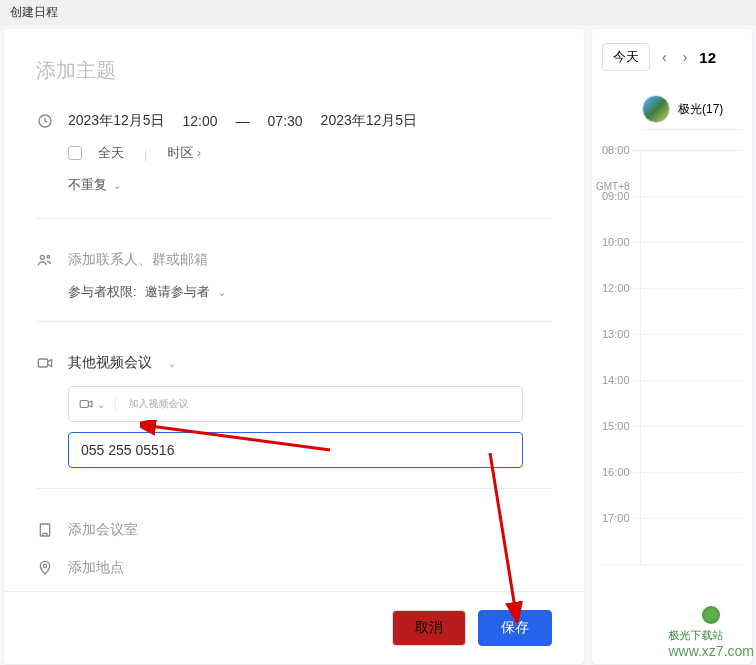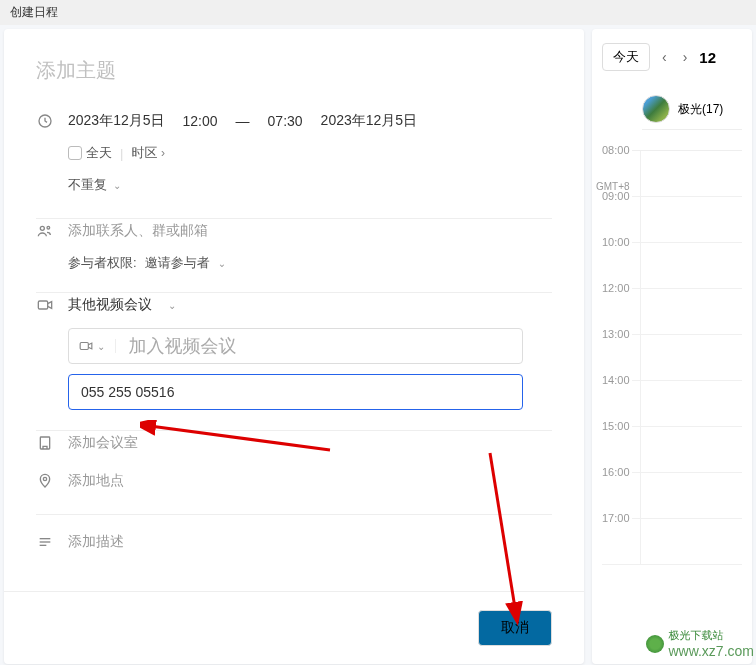--- a/index.html
+++ b/index.html
@@ -5,50 +5,50 @@
 * { margin: 0; padding: 0; box-sizing: border-box; }
 body { font-family: "Microsoft YaHei", "PingFang SC", sans-serif; background: #f5f7fa; width: 756px; height: 665px; overflow: hidden; position: relative; }
 .page-title { font-size: 12px; color: #333; padding: 4px 10px; background: #f0f0f0; }
 .container { display: flex; height: calc(100% - 22px); gap: 8px; padding: 4px; }
 .left-panel { flex: 1; background: #fff; border-radius: 4px; box-shadow: 0 1px 3px rgba(0,0,0,0.08); display: flex; flex-direction: column; position: relative; }
 .form-body { flex: 1; padding: 28px 32px 0 32px; overflow-y: auto; }
 .title-input { font-size: 20px; color: #c0c0c0; margin-bottom: 28px; cursor: text; }
 .row { display: flex; align-items: center; gap: 14px; color: #333; font-size: 14px; margin-bottom: 14px; }
 .row-icon { width: 18px; min-width: 18px; color: #888; display: flex; justify-content: center; }
 .date-line { font-size: 14px; color: #333; display: flex; align-items: center; gap: 18px; }
-.allday-line { display: flex; align-items: center; gap: 4px; margin-left: 32px; margin-bottom: 14px; font-size: 13px; color: #555; }
+.allday-line { display: flex; align-items: center; gap: 16px; margin-left: 32px; margin-bottom: 14px; font-size: 13px; color: #555; }
 .checkbox { width: 14px; height: 14px; border: 1.5px solid #bbb; border-radius: 3px; display: inline-block; }
 .sep { color: #ddd; margin: 0 4px; }
 .link-arrow { color: #888; font-size: 12px; }
 .repeat-line { margin-left: 32px; font-size: 13px; color: #555; display: flex; align-items: center; gap: 6px; margin-bottom: 24px; }
 .chev { font-size: 10px; color: #999; }
-.section { border-top: 1px solid #eee; padding-top: 3px; margin-bottom: 20px; }
+.section { border-top: 1px solid #eee; padding-top: 32px; margin-bottom: 20px; }
 .gray-text { color: #999; font-size: 14px; }
 .perm-line { margin-left: 32px; font-size: 13px; color: #555; display: flex; align-items: center; gap: 8px; margin-top: 12px; }
 .meeting-input-box { margin-left: 32px; margin-top: 14px; border: 1px solid #ddd; border-radius: 4px; display: flex; align-items: center; height: 36px; width: 455px; }
 .meeting-left { border-right: 1px solid #eee; padding: 0 10px; display: flex; align-items: center; gap: 4px; color: #888; }
-.meeting-placeholder { color: #aaa; padding-left: 12px; font-size: 18px; }
+.meeting-placeholder { color: #aaa; padding-left: 12px; font-size: 10px; }
 .meeting-code-box { margin-left: 32px; margin-top: 10px; border: 1.5px solid #2563eb; border-radius: 4px; height: 36px; width: 455px; display: flex; align-items: center; padding-left: 12px; font-size: 14px; color: #333; }
 .footer { border-top: 1px solid #eee; padding: 18px 32px; display: flex; justify-content: flex-end; gap: 12px; }
-.btn { padding: 8px 22px; border-radius: 4px; font-size: 14px; cursor: pointer; border: 1px solid #ddd; background: #0369a1; }
+.btn { padding: 8px 22px; border-radius: 4px; font-size: 14px; cursor: pointer; border: 1px solid #ddd; background: #b91c1c; }
 .btn-primary { background: #2563eb; color: #fff; border-color: #2563eb; }
 .right-panel { width: 160px; background: #fff; border-radius: 4px; box-shadow: 0 1px 3px rgba(0,0,0,0.08); padding: 14px 10px 0 10px; position: relative; overflow: hidden; }
 .right-header { display: flex; align-items: center; gap: 8px; margin-bottom: 18px; }
 .today-btn { border: 1px solid #ddd; border-radius: 4px; padding: 4px 10px; font-size: 13px; }
 .nav-arrow { color: #666; font-size: 14px; cursor: pointer; padding: 2px 4px; }
 .month-cut { font-size: 15px; font-weight: 600; }
 .avatar-row { display: flex; align-items: center; gap: 8px; padding: 6px 0; border-bottom: 1px solid #eee; margin-left: 40px; }
 .avatar { width: 28px; height: 28px; border-radius: 50%; background: linear-gradient(135deg, #4a9ed4 20%, #3e7c3e 50%, #8ab04a 80%); border: 1px solid #ddd; }
 .avatar-name { font-size: 12px; }
 .gmt-label { font-size: 10px; color: #999; position: absolute; left: 4px; top: 152px; }
 .time-grid { margin-top: 20px; border-top: 1px solid #eee; }
 .time-slot { height: 46px; border-bottom: 1px solid #f0f0f0; position: relative; font-size: 11px; color: #999; }
 .time-label { position: absolute; left: -2px; top: -7px; background: #fff; padding: 0 2px; }
 .time-col-divider { position: absolute; left: 38px; top: 0; bottom: 0; border-left: 1px solid #f0f0f0; }
-.watermark { position: absolute; right: 2px; bottom: 6px; display: flex; align-items: center; gap: 4px; font-size: 11px; }
+.watermark { position: absolute; right: 2px; bottom: 6px; display: flex; align-items: center; gap: 4px; font-size: 11px; flex-direction: column; }
 .watermark-logo { width: 18px; height: 18px; border-radius: 50%; background: radial-gradient(circle, #5eb04a 40%, #2e7d32 100%); position: relative; }
 .wm-line1 { color: #3a8a3a; font-size: 11px; }
 .wm-line2 { color: #5a9a5a; font-size: 14px; }
 .arrow-svg { position: absolute; pointer-events: none; z-index: 50; }
 svg { display: block; }
 </style>
 </head>
 <body>
 
 <div class="page-title">创建日程</div>
@@ -165,20 +165,21 @@
                 <line x1="4" y1="17" x2="14" y2="17"></line>
               </svg>
           </span>
           <span class="gray-text">添加描述</span>
         </div>
       </div>
 
     </div>
     <div class="footer">
       <button class="btn">取消</button>
+      <button class="btn btn-primary">保存</button>
     </div>
   </div>
 
   <div class="right-panel">
     <div class="right-header">
       <span class="today-btn">今天</span>
       <span class="nav-arrow">‹</span>
       <span class="nav-arrow">›</span>
       <span class="month-cut">12</span>
     </div>

